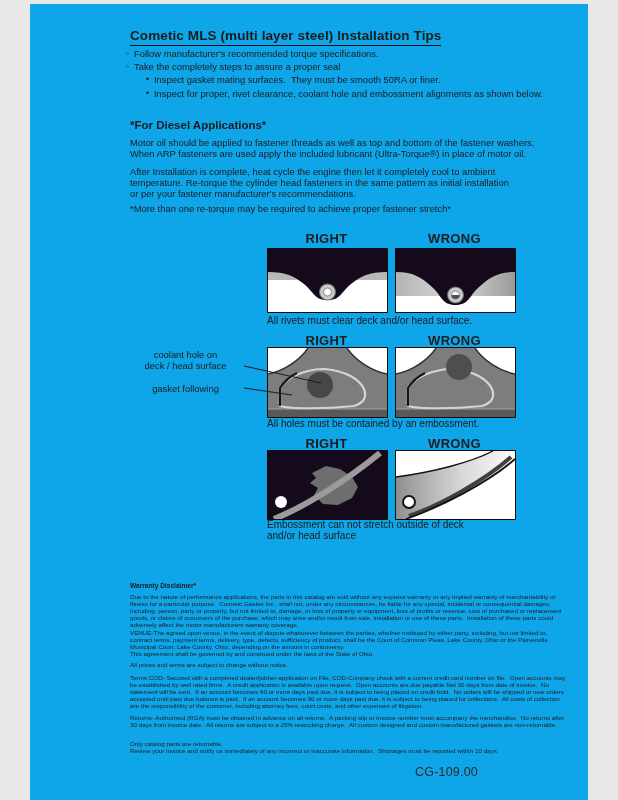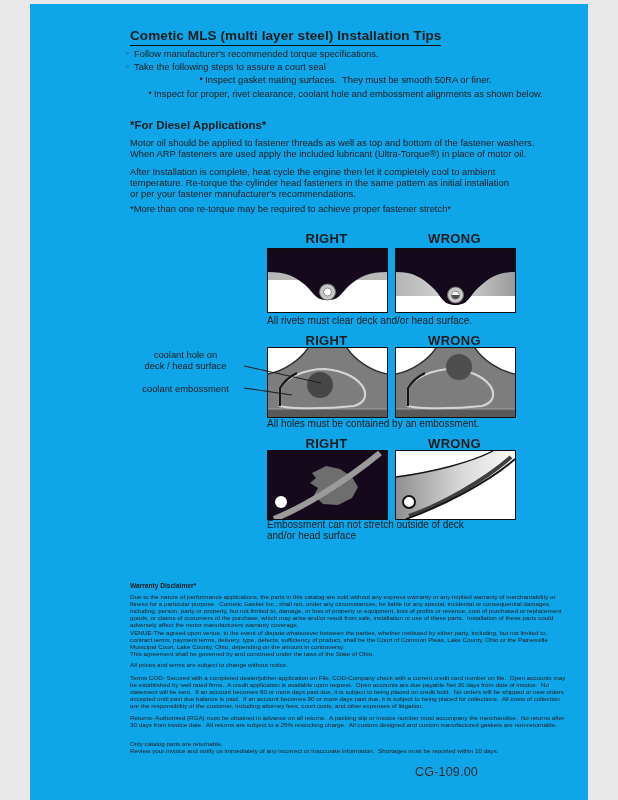--- a/index.html
+++ b/index.html
@@ -8,21 +8,21 @@
     font-family:"Liberation Sans", sans-serif;color:#1c1c1c;overflow:hidden;
     margin:4px auto;
   }
   .abs{position:absolute;}
   .title{
     font-size:13.5px;font-weight:700;letter-spacing:.1px;
     border-bottom:1.6px solid #111;padding-bottom:2px;display:inline-block;
   }
   .bullet-line{font-size:9.4px;line-height:13.2px;white-space:pre;}
   .bullet-line .marker{display:inline-block;width:8px;font-size:8px;vertical-align:1px;}
-  .sub{padding-left:20px;text-align:center;}
+  .sub{padding-left:20px;}
   .sub .marker{font-size:9px;width:8px;}
   .h2{font-size:11.5px;font-weight:700;}
   .para{font-size:9.4px;line-height:11px;white-space:pre-line;}
   .note{font-size:9.4px;}
   .dg-label{font-size:13px;font-weight:700;text-align:center;width:119px;letter-spacing:.3px;}
   .caption{font-size:10px;font-weight:400;white-space:pre-line;line-height:10.5px;}
   .panel{width:119px;border:1.6px solid #0e0e0e;background:#fff;box-sizing:content-box;}
   .panel svg{display:block;}
   .annot{font-size:9.4px;line-height:11px;text-align:center;width:115px;}
   .warr-h{font-size:6.6px;font-weight:700;}
@@ -34,21 +34,21 @@
 <body>
 
 <div class="page">
 
   <div class="abs" style="left:100px;top:22px;">
     <span class="title">Cometic MLS (multi layer steel) Installation Tips</span>
   </div>
 
   <div class="abs" style="left:96px;top:43px;">
     <div class="bullet-line"><span class="marker">◦</span><span>Follow manufacturer's recommended torque specifications.</span></div>
-    <div class="bullet-line"><span class="marker">◦</span><span>Take the following steps to assure a court seal</span></div>
+    <div class="bullet-line"><span class="marker">◦</span><span>Take the completely steps to assure a proper seal</span></div>
     <div class="bullet-line sub"><span class="marker">•</span><span>Inspect gasket mating surfaces.  They must be smooth 50RA or finer.</span></div>
     <div class="bullet-line sub"><span class="marker">•</span><span>Inspect for proper, rivet clearance, coolant hole and embossment alignments as shown below.</span></div>
   </div>
 
   <div class="abs h2" style="left:100px;top:115px;">*For Diesel Applications*</div>
   <div class="abs para" style="left:100px;top:162px;">After Installation is complete, heat cycle the engine then let it completely cool to ambient
 temperature. Re-torque the cylinder head fasteners in the same pattern as initial installation
 or per your fastener manufacturer's recommendations.</div>
   <div class="abs para" style="left:100px;top:133px;">Motor oil should be applied to fastener threads as well as top and bottom of the fastener washers.
 When ARP fasteners are used apply the included lubricant (Ultra-Torque®) in place of motor oil.</div>
@@ -83,21 +83,21 @@
       <circle cx="59.5" cy="46" r="4" fill="#ffffff" stroke="#8a8a8a" stroke-width="1"></circle>
       <path d="M55.5,46 A4,4 0 0 0 63.5,46 Z" fill="#4f4f4f"></path>
     </svg>
   </div>
   <div class="abs caption" style="left:237px;top:312px;">All rivets must clear deck and/or head surface.</div>
 
   <div class="abs annot" style="left:98px;top:345px;">
     <div>coolant hole on</div>
     <div>deck / head surface</div>
   </div>
-  <div class="abs annot" style="left:98px;top:379px;">coolant embossment</div>
+  <div class="abs annot" style="left:98px;top:379px;">gasket following</div>
 
   <div class="abs dg-label" style="left:237px;top:329px;">RIGHT</div>
   <div class="abs dg-label" style="left:365px;top:329px;">WRONG</div>
 
   <div class="abs panel" style="left:237px;top:343px;height:69px;">
     <svg width="119" height="69" viewBox="0 0 119 69">
       <rect x="0" y="0" width="119" height="69" fill="#7d7d7d"></rect>
       <path d="M0,0 H40 C32,12 16,23 0,26 Z" fill="#ffffff"></path>
       <path d="M40,0 C32,12 16,23 0,26" fill="none" stroke="#2e2e2e" stroke-width="1.4"></path>
       <path d="M119,0 H79 C87,12 103,23 119,26 Z" fill="#ffffff"></path>

